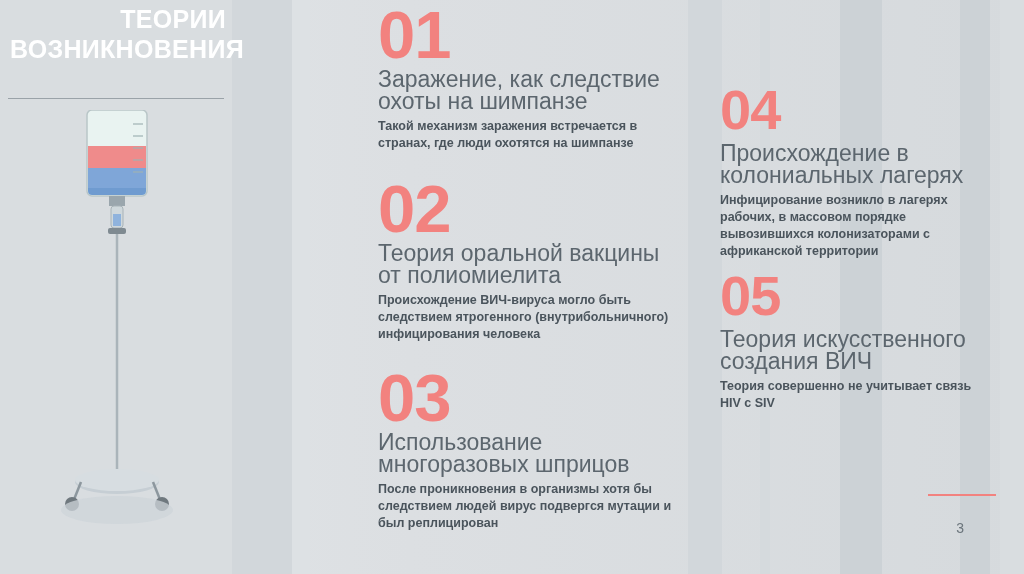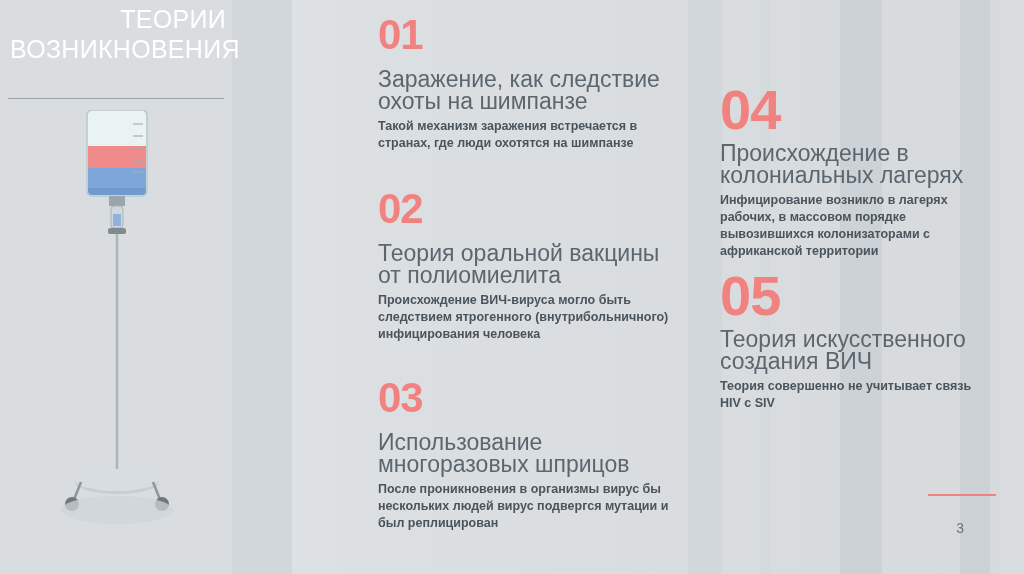--- a/index.html
+++ b/index.html
@@ -44,21 +44,21 @@
     top: 0;
     left: 0;
     width: 232px;
   }
   .slide-title {
     color: #ffffff;
     font-size: 25px;
     line-height: 30px;
     text-align: right;
     padding: 4px 6px 0 10px;
-    font-weight: normal;
+    font-weight: bold;
     letter-spacing: 0.3px;
   }
   .title-rule {
     position: absolute;
     top: 98px;
     left: 8px;
     width: 216px;
     height: 1px;
     background: #9aa2a8;
   }
@@ -79,21 +79,21 @@
   }
   .col-right {
     position: absolute;
     left: 720px;
     top: 80px;
     width: 275px;
   }
   .item { margin-bottom: 6px; }
   .num {
     color: #f2827f;
-    font-size: 42px;
+    font-size: 67px;
     line-height: 62px;
     font-weight: bold;
     letter-spacing: -1px;
     margin: 0;
   }
   .num.small { font-size: 56px; line-height: 60px; }
   .head {
     color: #5c666e;
     font-size: 23px;
     line-height: 22px;
@@ -187,21 +187,21 @@
 
     <div class="item" style="margin-top:26px;">
       <div class="num">02</div>
       <div class="head">Теория оральной вакцины от полиомиелита</div>
       <div class="body">Происхождение ВИЧ-вируса могло быть следствием ятрогенного (внутрибольничного) инфицирования человека</div>
     </div>
 
     <div class="item" style="margin-top:24px;">
       <div class="num">03</div>
       <div class="head">Использование многоразовых шприцов</div>
-      <div class="body">После проникновения в организмы вирус бы нескольких людей вирус подвергся мутации и был реплицирован</div>
+      <div class="body">После проникновения в организмы хотя бы следствием людей вирус подвергся мутации и был реплицирован</div>
     </div>
 
   </div>
 
   <div class="col-right">
 
     <div class="item">
       <div class="num small">04</div>
       <div class="head">Происхождение в колониальных лагерях</div>
       <div class="body">Инфицирование возникло в лагерях рабочих, в массовом порядке вывозившихся колонизаторами с африканской территории</div>

